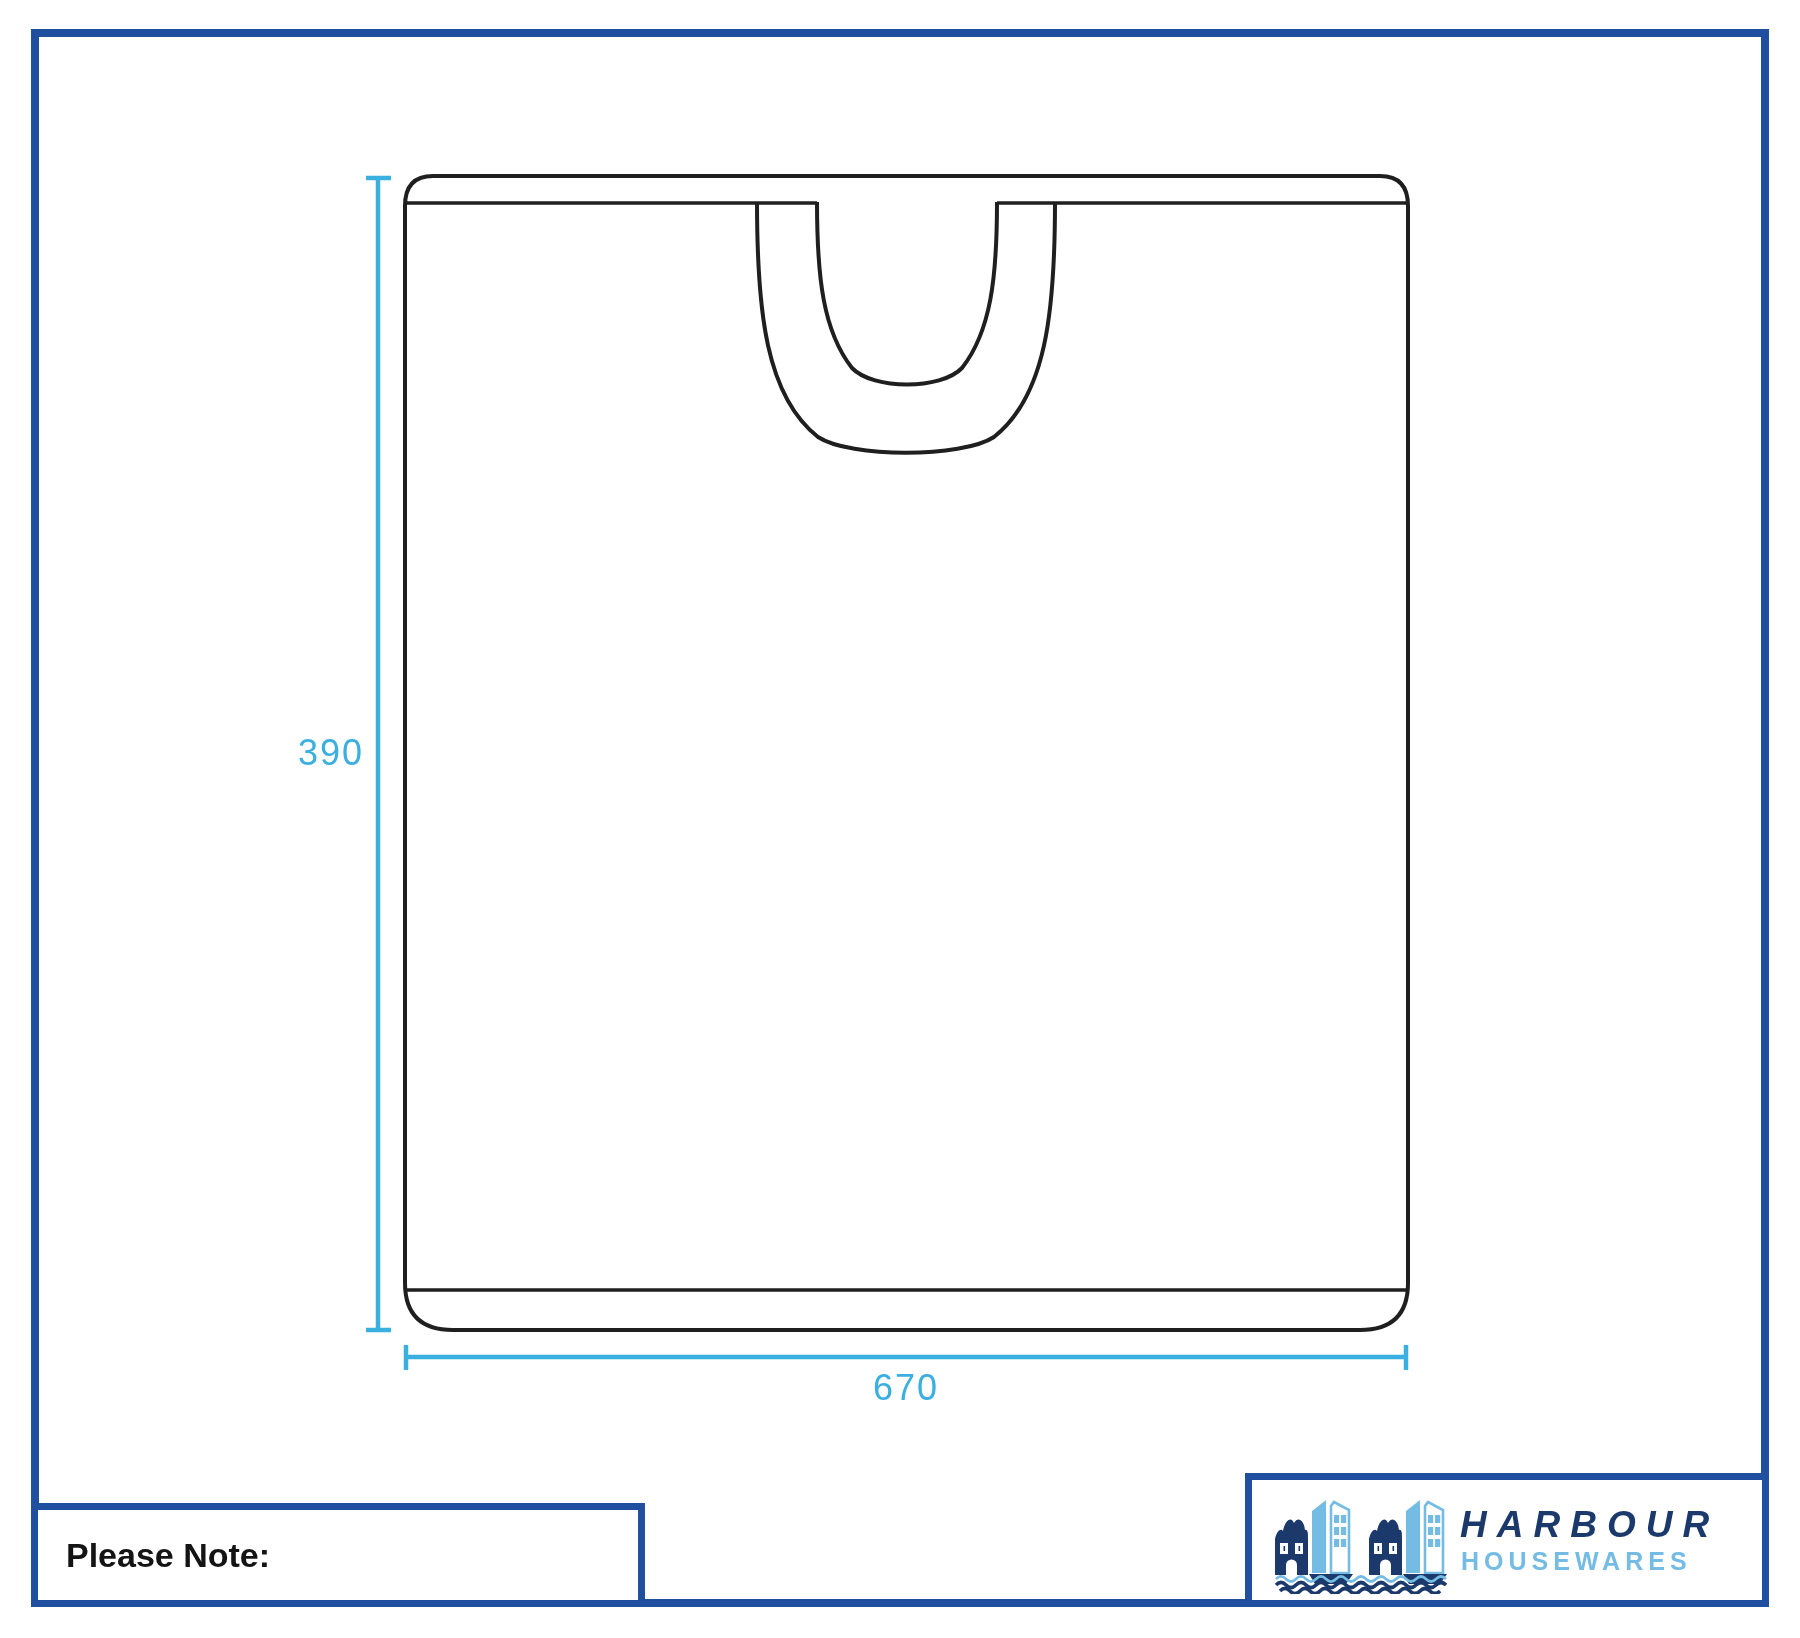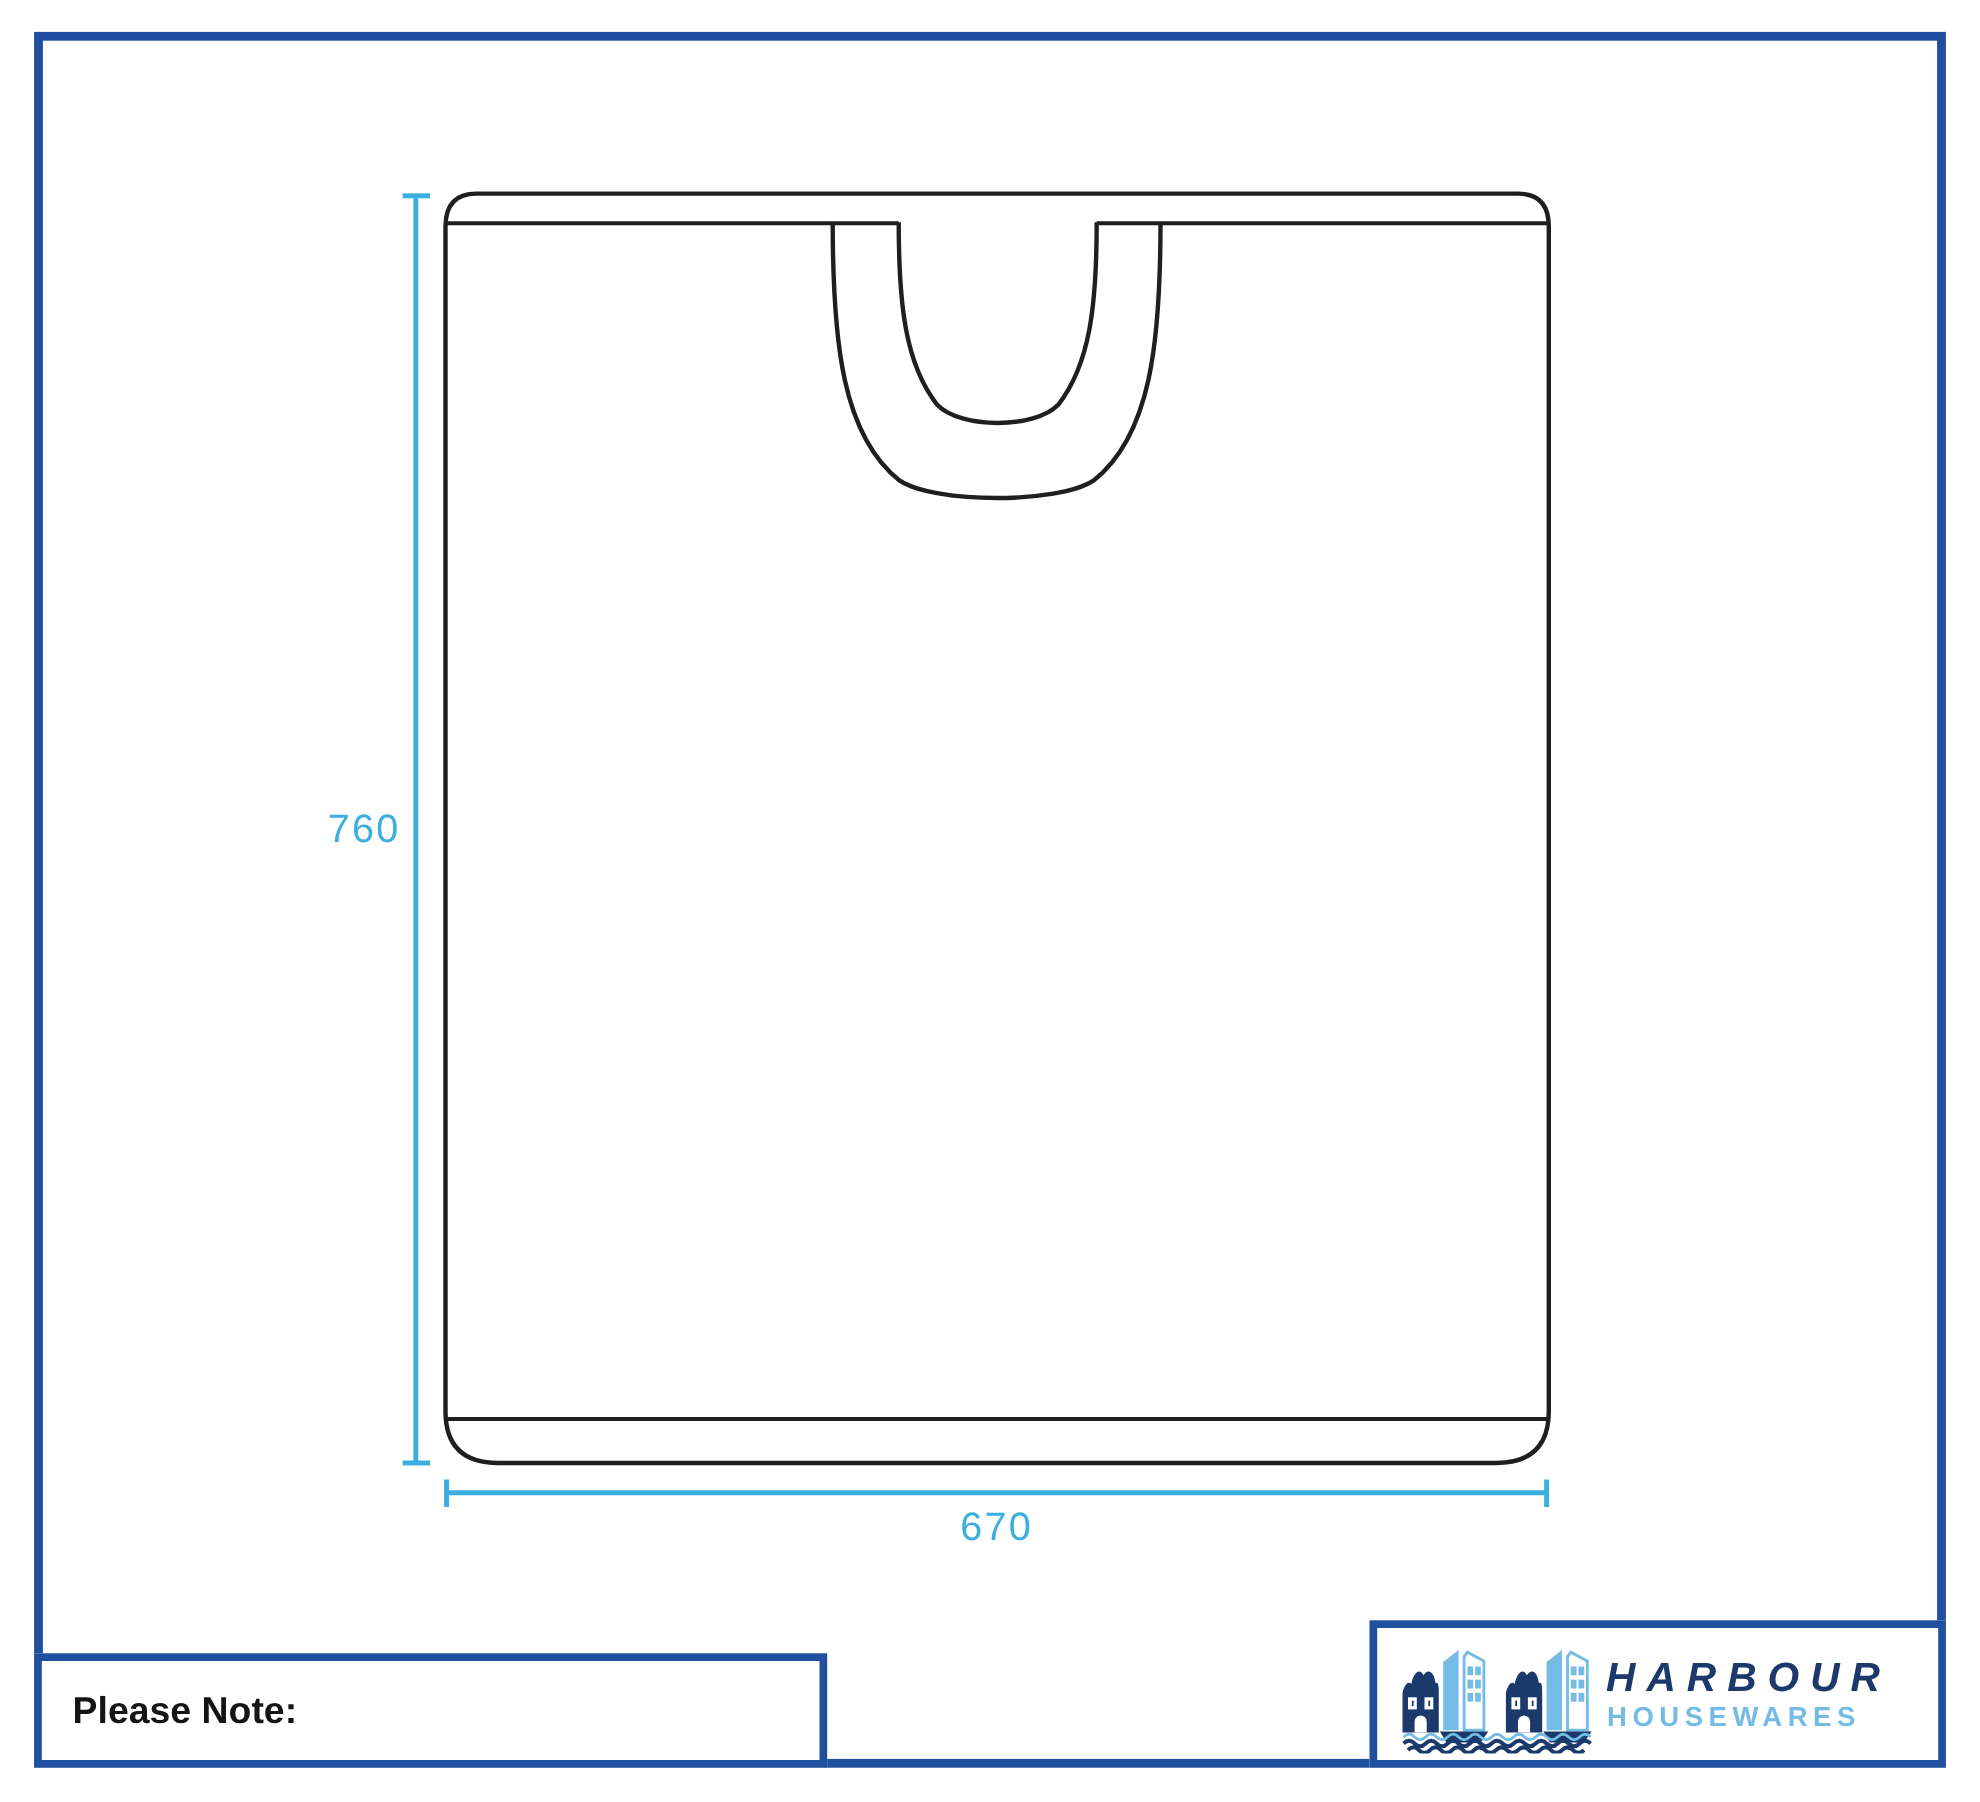--- a/index.html
+++ b/index.html
@@ -45,21 +45,21 @@
     left:250px;top:731px;width:114px;
     text-align:right;
   }
   .dim-label.horizontal{
     left:846px;top:1366px;width:120px;
     text-align:center;
   }
   .note-box{
     position:absolute;
     left:31px;top:1503px;
-    width:721px;height:104px;
+    width:614px;height:104px;
     border:7px solid var(--frame-blue);
     background:#ffffff;
     display:flex;
     align-items:center;
     padding-left:28px;
     white-space:nowrap;
   }
   .note-box .note-prefix{
     font-weight:700;
     color:var(--note-bold);
@@ -135,21 +135,21 @@
       <path class="stroke-cyan" stroke-width="4.5" d="M 366,1330 L 391,1330"></path>
     </g>
 
     <g>
       <path class="stroke-cyan" stroke-width="4.5" d="M 406,1357 L 1406,1357"></path>
       <path class="stroke-cyan" stroke-width="4.5" d="M 406,1345 L 406,1370"></path>
       <path class="stroke-cyan" stroke-width="4.5" d="M 1406,1345 L 1406,1370"></path>
     </g>
   </svg>
 
-  <span class="dim-label vertical">760</span>
+  <span class="dim-label vertical">390</span>
   <span class="dim-label horizontal">670</span>
 
   <div class="note-box">
     <span class="note-prefix">Please Note:</span>
   </div>
 
   <div class="logo-box">
     <svg class="logo-icon" viewBox="0 0 182 96">
       <g>
 

